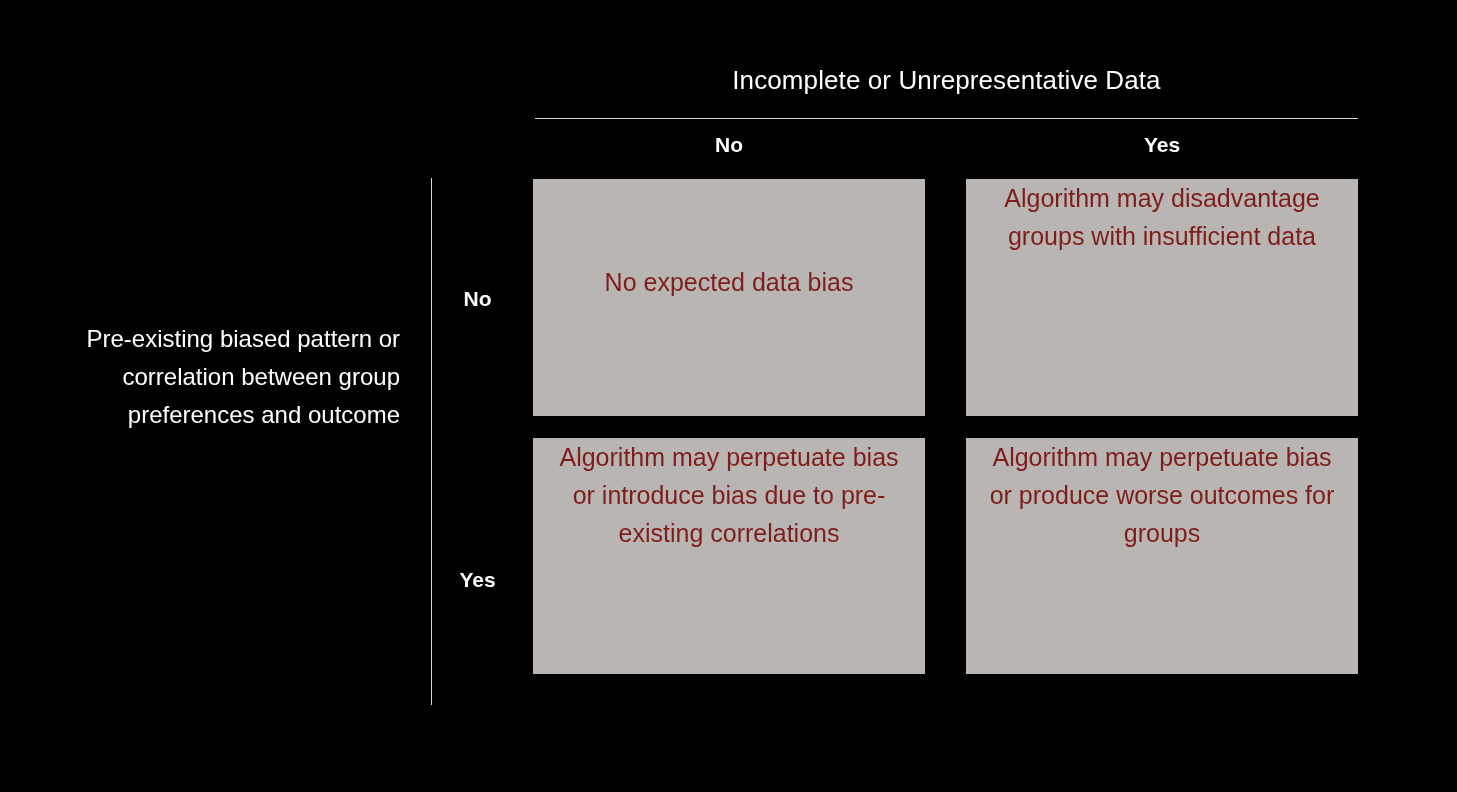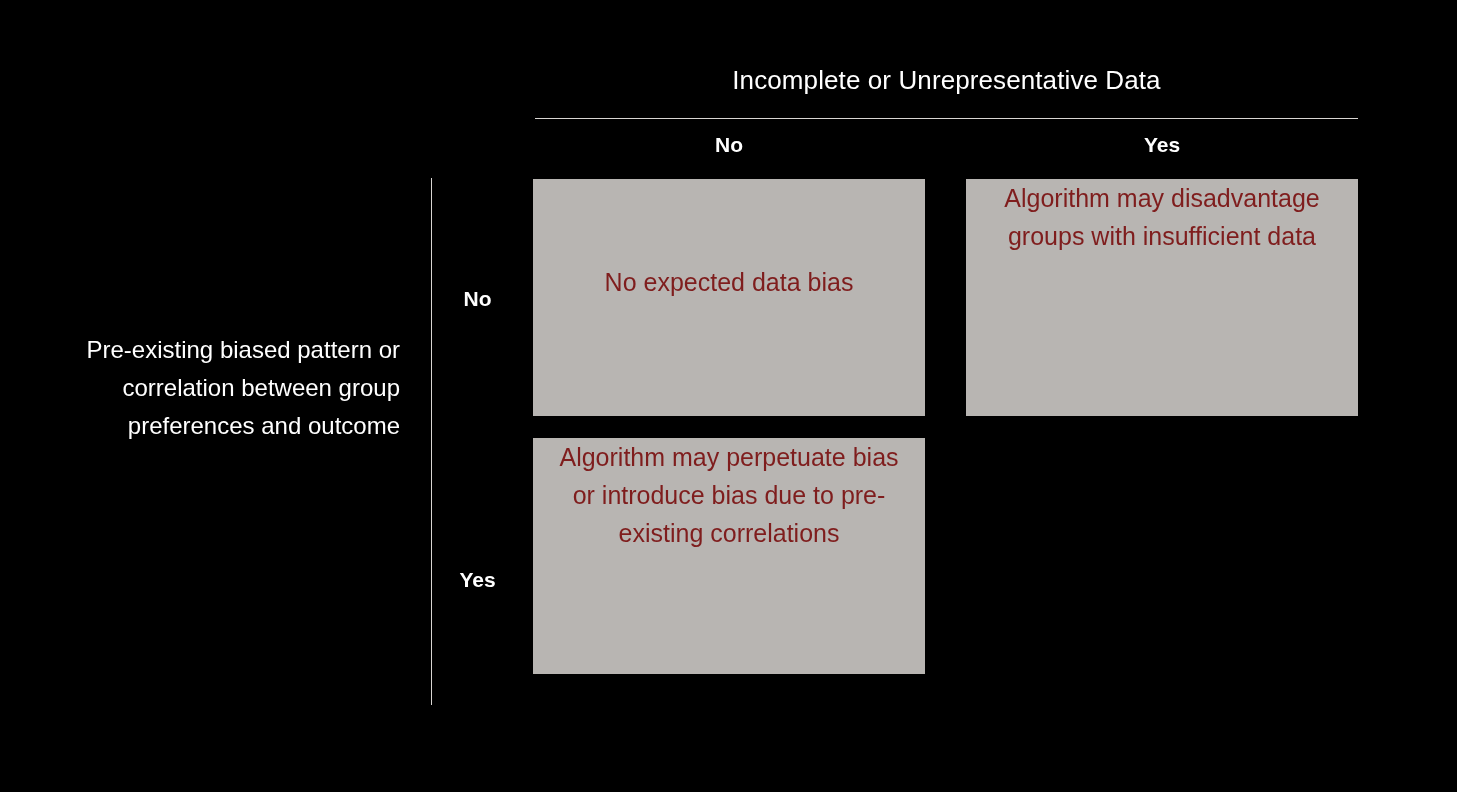--- a/index.html
+++ b/index.html
@@ -54,21 +54,21 @@
     text-align: center;
     line-height: 28px;
   }
   .col-tick.c1 { left: 533px; width: 392px; }
   .col-tick.c2 { left: 966px; width: 392px; }
 
   
   .row-axis-title {
     position: absolute;
     left: 60px;
-    top: 331px;
+    top: 320px;
     width: 340px;
     text-align: right;
     color: #ffffff;
     font-size: 24px;
     font-weight: 400;
     line-height: 38px;
   }
 
   .row-axis-rule {
     position: absolute;
@@ -146,14 +146,17 @@
   </div>
 
   <div class="cell r1 c2">
     <div class="cell-text">Algorithm may disadvantage groups with insufficient data</div>
   </div>
 
   <div class="cell r2 c1">
     <div class="cell-text">Algorithm may perpetuate bias or introduce bias due to pre-existing correlations</div>
   </div>
 
+  <div class="cell r2 c2">
+    <div class="cell-text">Algorithm may perpetuate bias or produce worse outcomes for groups</div>
+  </div>
 
 </div>
 
 </body></html>

